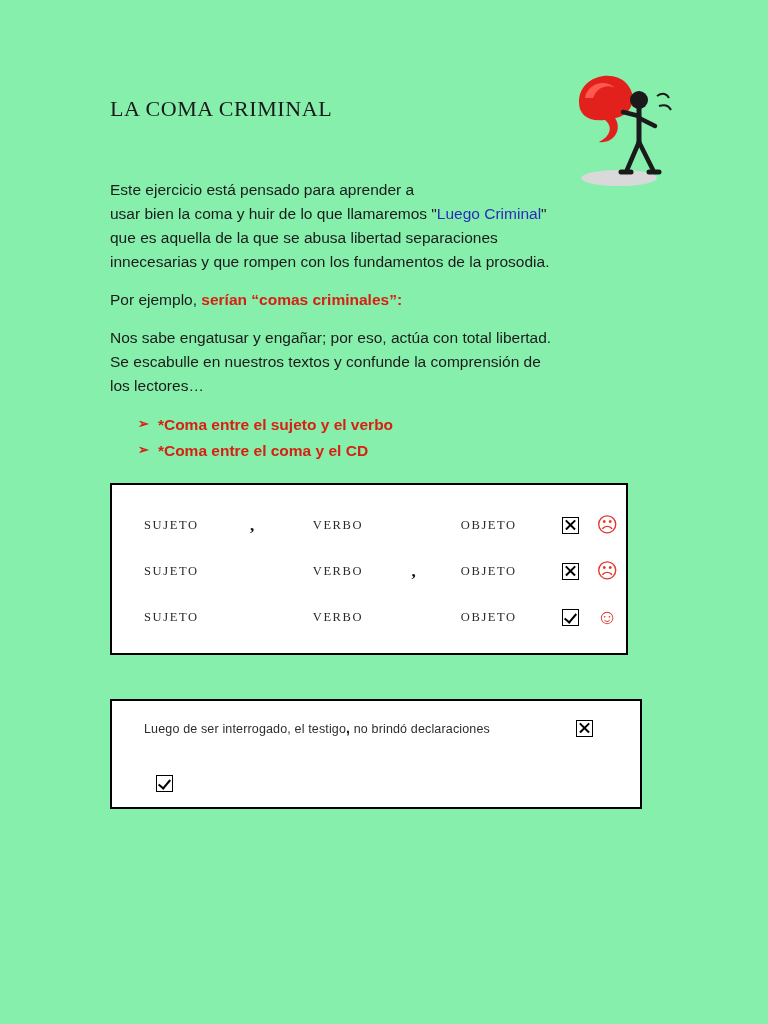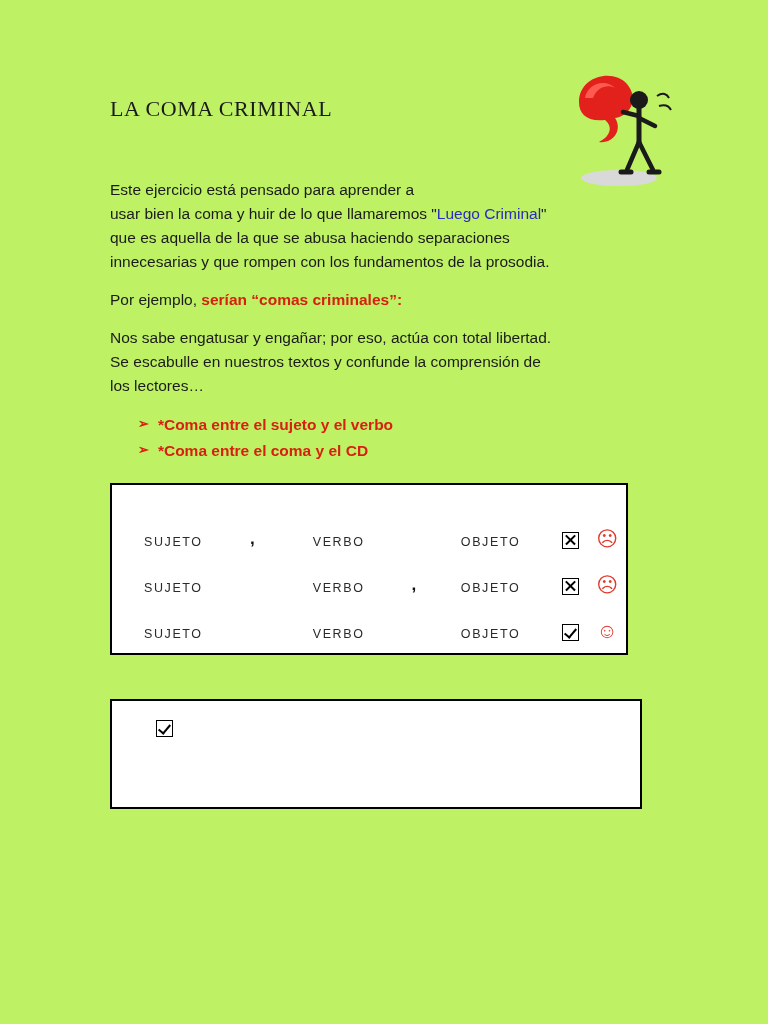--- a/index.html
+++ b/index.html
@@ -12,21 +12,21 @@
     height: 1024px;
     font-family: "Liberation Sans", sans-serif;
     color: #000000;
     position: relative;
     overflow: hidden;
   }
   .page {
     position: relative;
     width: 768px;
     height: 1024px;
-    background: #bef264;
+    background: #86efac;
   }
   .content {
     position: absolute;
     left: 110px;
     top: 70px;
     width: 560px;
   }
 
   
   .doc-title {
@@ -88,23 +88,23 @@
     box-sizing: border-box;
   }
   .box1 {
     margin-top: 18px;
     width: 518px;
     height: 172px;
     padding: 18px 0 0 0;
   }
   .grid-row {
     display: flex;
-    align-items: flex-end;
+    align-items: center;
     height: 46px;
-    font-family: Liberation Sans, sans-serif;
+    font-family: Liberation Serif, serif;
     font-size: 12.5px;
     letter-spacing: 1.6px;
     color: #2a2a2a;
   }
   .c-sujeto { width: 118px; padding-left: 32px; }
   .c-comma1 { width: 70px; font-size: 17px; font-weight: bold; letter-spacing: 0; color: #111; }
   .c-verbo  { width: 110px; }
   .c-comma2 { width: 55px; font-size: 17px; font-weight: bold; letter-spacing: 0; color: #111; }
   .c-objeto { width: 100px; }
   .c-check  { width: 44px; text-align: center; }
@@ -190,21 +190,21 @@
     </svg>
   </div>
 
   <div class="content">
 
     <h1 class="doc-title">LA COMA CRIMINAL</h1>
 
     <p class="para first">
       <span>Este ejercicio está pensado para aprender a</span><br>
       <span>usar bien la coma y huir de lo que llamaremos "</span><span class="blue-quote">Luego Criminal</span><span>"</span><br>
-      <span>que es aquella de la que se abusa haciendo separaciones</span><br>
+      <span>que es aquella de la que se abusa libertad separaciones</span><br>
       <span>innecesarias y que rompen con los fundamentos de la prosodia.</span>
     </p>
 
     <p class="para">
       <span>Por ejemplo, </span><span class="red-bold">serían “comas criminales”:</span>
     </p>
 
     <p class="para">
       <span>Nos sabe engatusar y engañar; por eso, actúa con total libertad.</span><br>
       <span>Se escabulle en nuestros textos y confunde la comprensión de</span><br>
@@ -252,20 +252,24 @@
         <span class="c-comma2"></span>
         <span class="c-objeto">OBJETO</span>
         <span class="c-check"><span class="chk tick"></span></span>
         <span class="c-face"><span class="face happy">☺</span></span>
       </div>
 
     </div>
 
     <div class="box box2">
 
+      <div class="sent-row">
+        <span class="sent-text"><span>Luego de ser interrogado, el testigo</span><span class="comma-red">,</span><span> no brindó declaraciones</span></span>
+        <span class="sent-chk"><span class="chk x"></span></span>
+      </div>
 
       <div class="sent-row">
         <span class="sent-chk"><span class="chk tick"></span></span>
       </div>
 
     </div>
 
   </div>
 </div>
 

